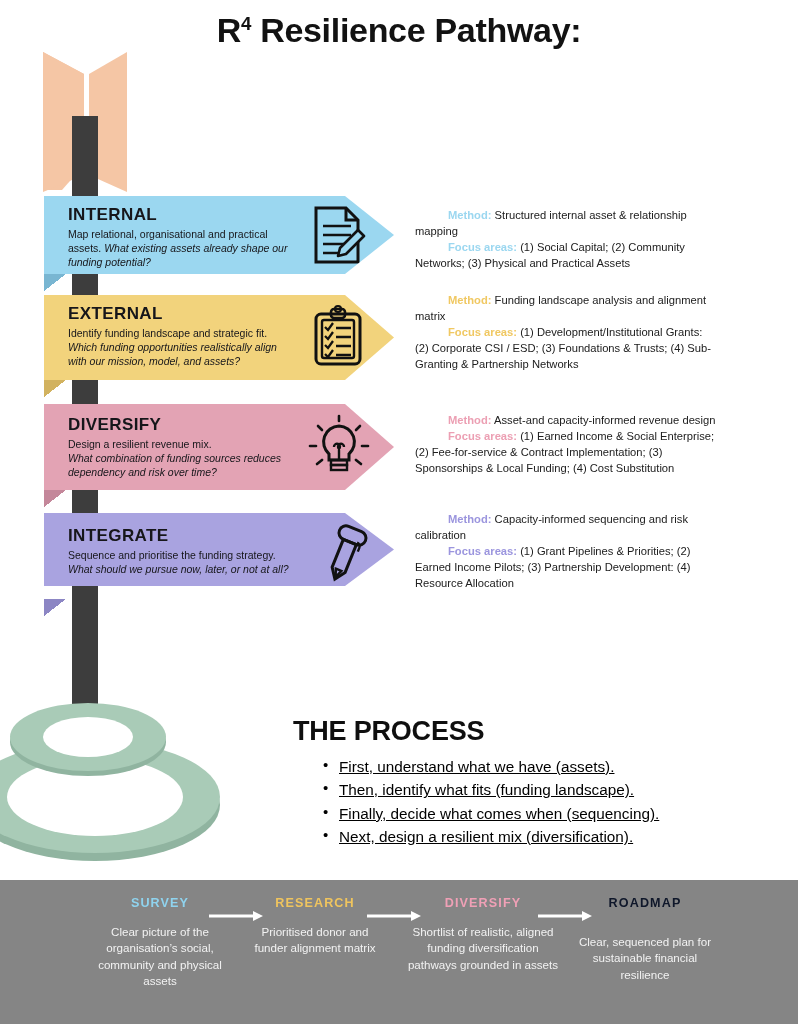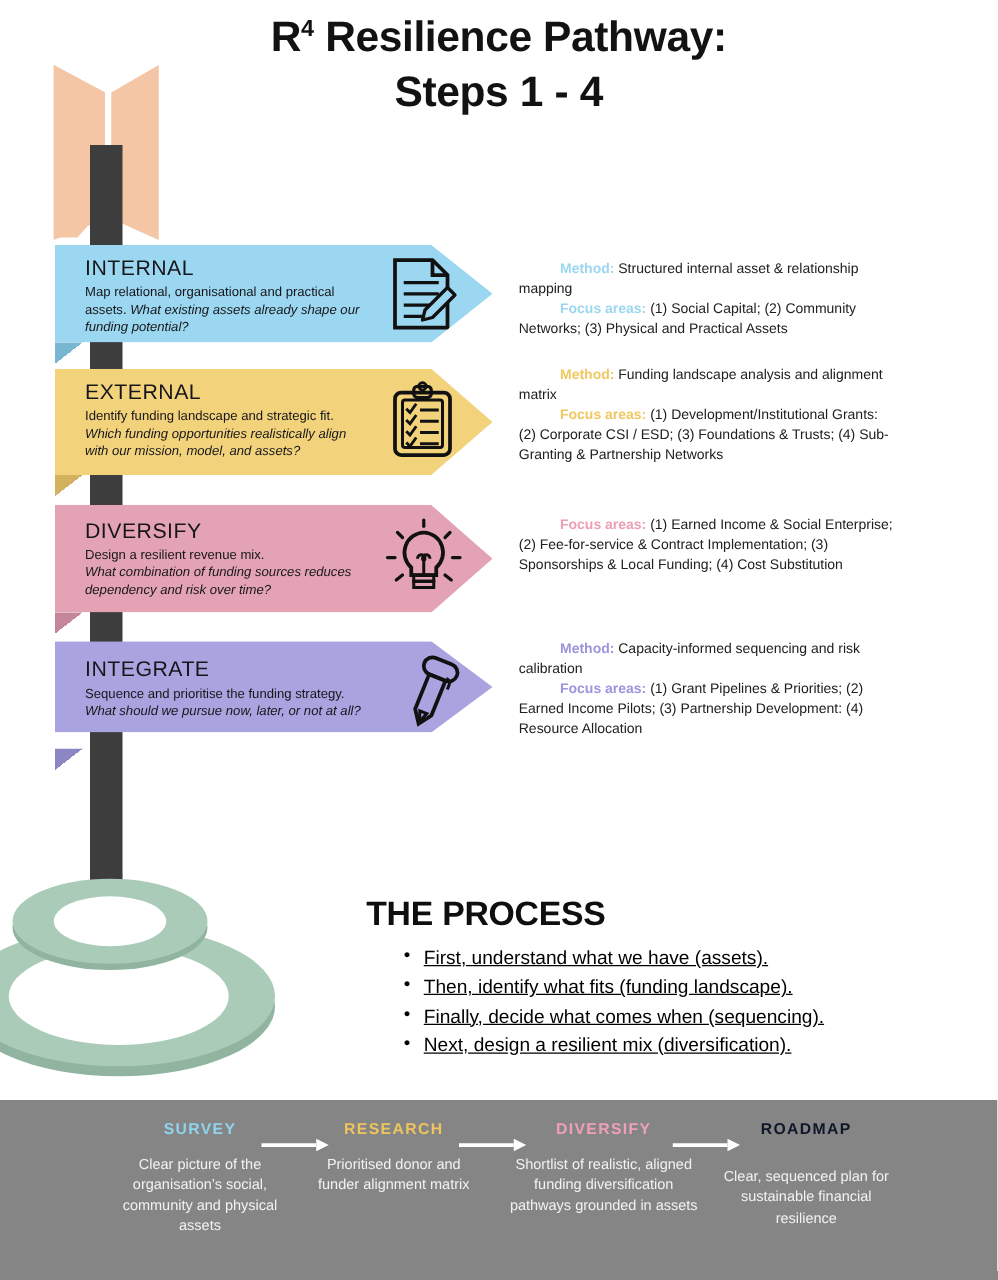--- a/index.html
+++ b/index.html
@@ -36,21 +36,21 @@
     width:350px; height:78px;
     color:#16161a;
     -webkit-clip-path: polygon(0 0, 86% 0, 100% 50%, 86% 100%, 0 100%);
     clip-path: polygon(0 0, 86% 0, 100% 50%, 86% 100%, 0 100%);
   }
   .fold {
     position:absolute; left:44px; width:22px; height:17px;
   }
   .banner-text { position:absolute; left:24px; top:9px; width:225px; }
   .step-title {
-    font-size:17px; font-weight:normal; letter-spacing:0.4px;
+    font-size:17px; font-weight:bold; letter-spacing:0.4px;
     line-height:1.2; margin-bottom:3px;
   }
   .step-desc { font-size:10.5px; line-height:1.33; }
   .step-desc i { font-style:italic; }
   .banner-icon {
     position:absolute; left:262px; top:6px; width:66px; height:66px;
   }
 
   
   .detail {
@@ -90,21 +90,20 @@
   }
   .farrow { position:absolute; top:30px; width:54px; height:12px; }
 </style>
 </head>
 <body>
 
 <div id="page">
 
   <div id="title-block">
     <div class="title-line"><span>R</span><sup>4</sup><span> Resilience Pathway:</span></div>
-    <div class="title-line">Steps 1 - 4</div>
   </div>
 
   <svg id="signpost" viewBox="0 0 300 880">
 
     <polygon points="43,52 84,74 84,165 62,190 43,190" fill="#F5C6A5"></polygon>
     <polygon points="43,52 84,74 84,175 43,192" fill="#F5C6A5"></polygon>
 
     <polygon points="127,52 89,74 89,175 127,192" fill="#F5C6A5"></polygon>
 
     <rect x="72" y="116" width="26" height="606" fill="#3D3D3D"></rect>
@@ -192,20 +191,21 @@
           <line x1="12" y1="12" x2="16" y2="16"></line>
           <line x1="54" y1="12" x2="50" y2="16"></line>
           <line x1="4" y1="32" x2="10" y2="32"></line>
           <line x1="62" y1="32" x2="56" y2="32"></line>
           <line x1="11" y1="50" x2="16" y2="46"></line>
           <line x1="55" y1="50" x2="50" y2="46"></line>
         </g>
       </svg>
     </div>
     <div class="detail" style="top:9px">
+      <p><span class="lbl" style="color:#EC9FB3">Method:</span><span> Asset-and capacity-informed revenue design</span></p>
       <p><span class="lbl" style="color:#EC9FB3">Focus areas:</span><span> (1) Earned Income &amp; Social Enterprise; (2) Fee-for-service &amp; Contract Implementation; (3) Sponsorships &amp; Local Funding; (4) Cost Substitution</span></p>
     </div>
   </div>
 
   <div class="step-row" style="top:513px">
     <div class="fold" style="top:86px; background:linear-gradient(to bottom right, #8C86C4 50%, transparent 50%);"></div>
     <div class="banner" style="background:#A9A3E0; height:73px">
       <div class="banner-text" style="top:13px">
         <div class="step-title">INTEGRATE</div>
         <div class="step-desc"><span>Sequence and prioritise the funding strategy. </span><br><i>What should we pursue now, later, or not at all?</i></div>

